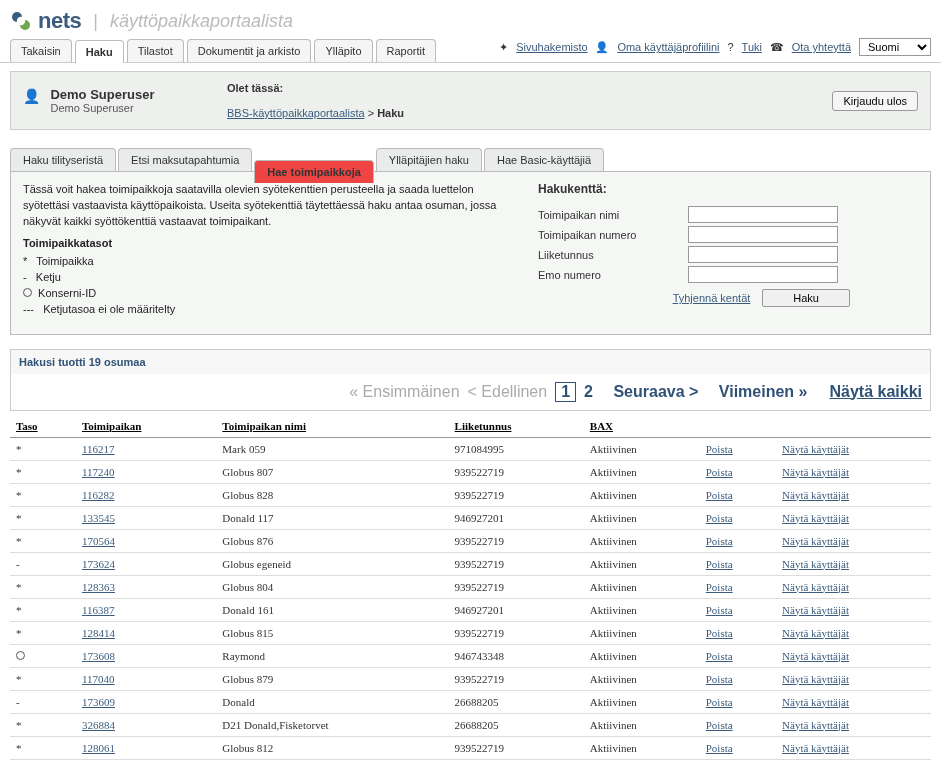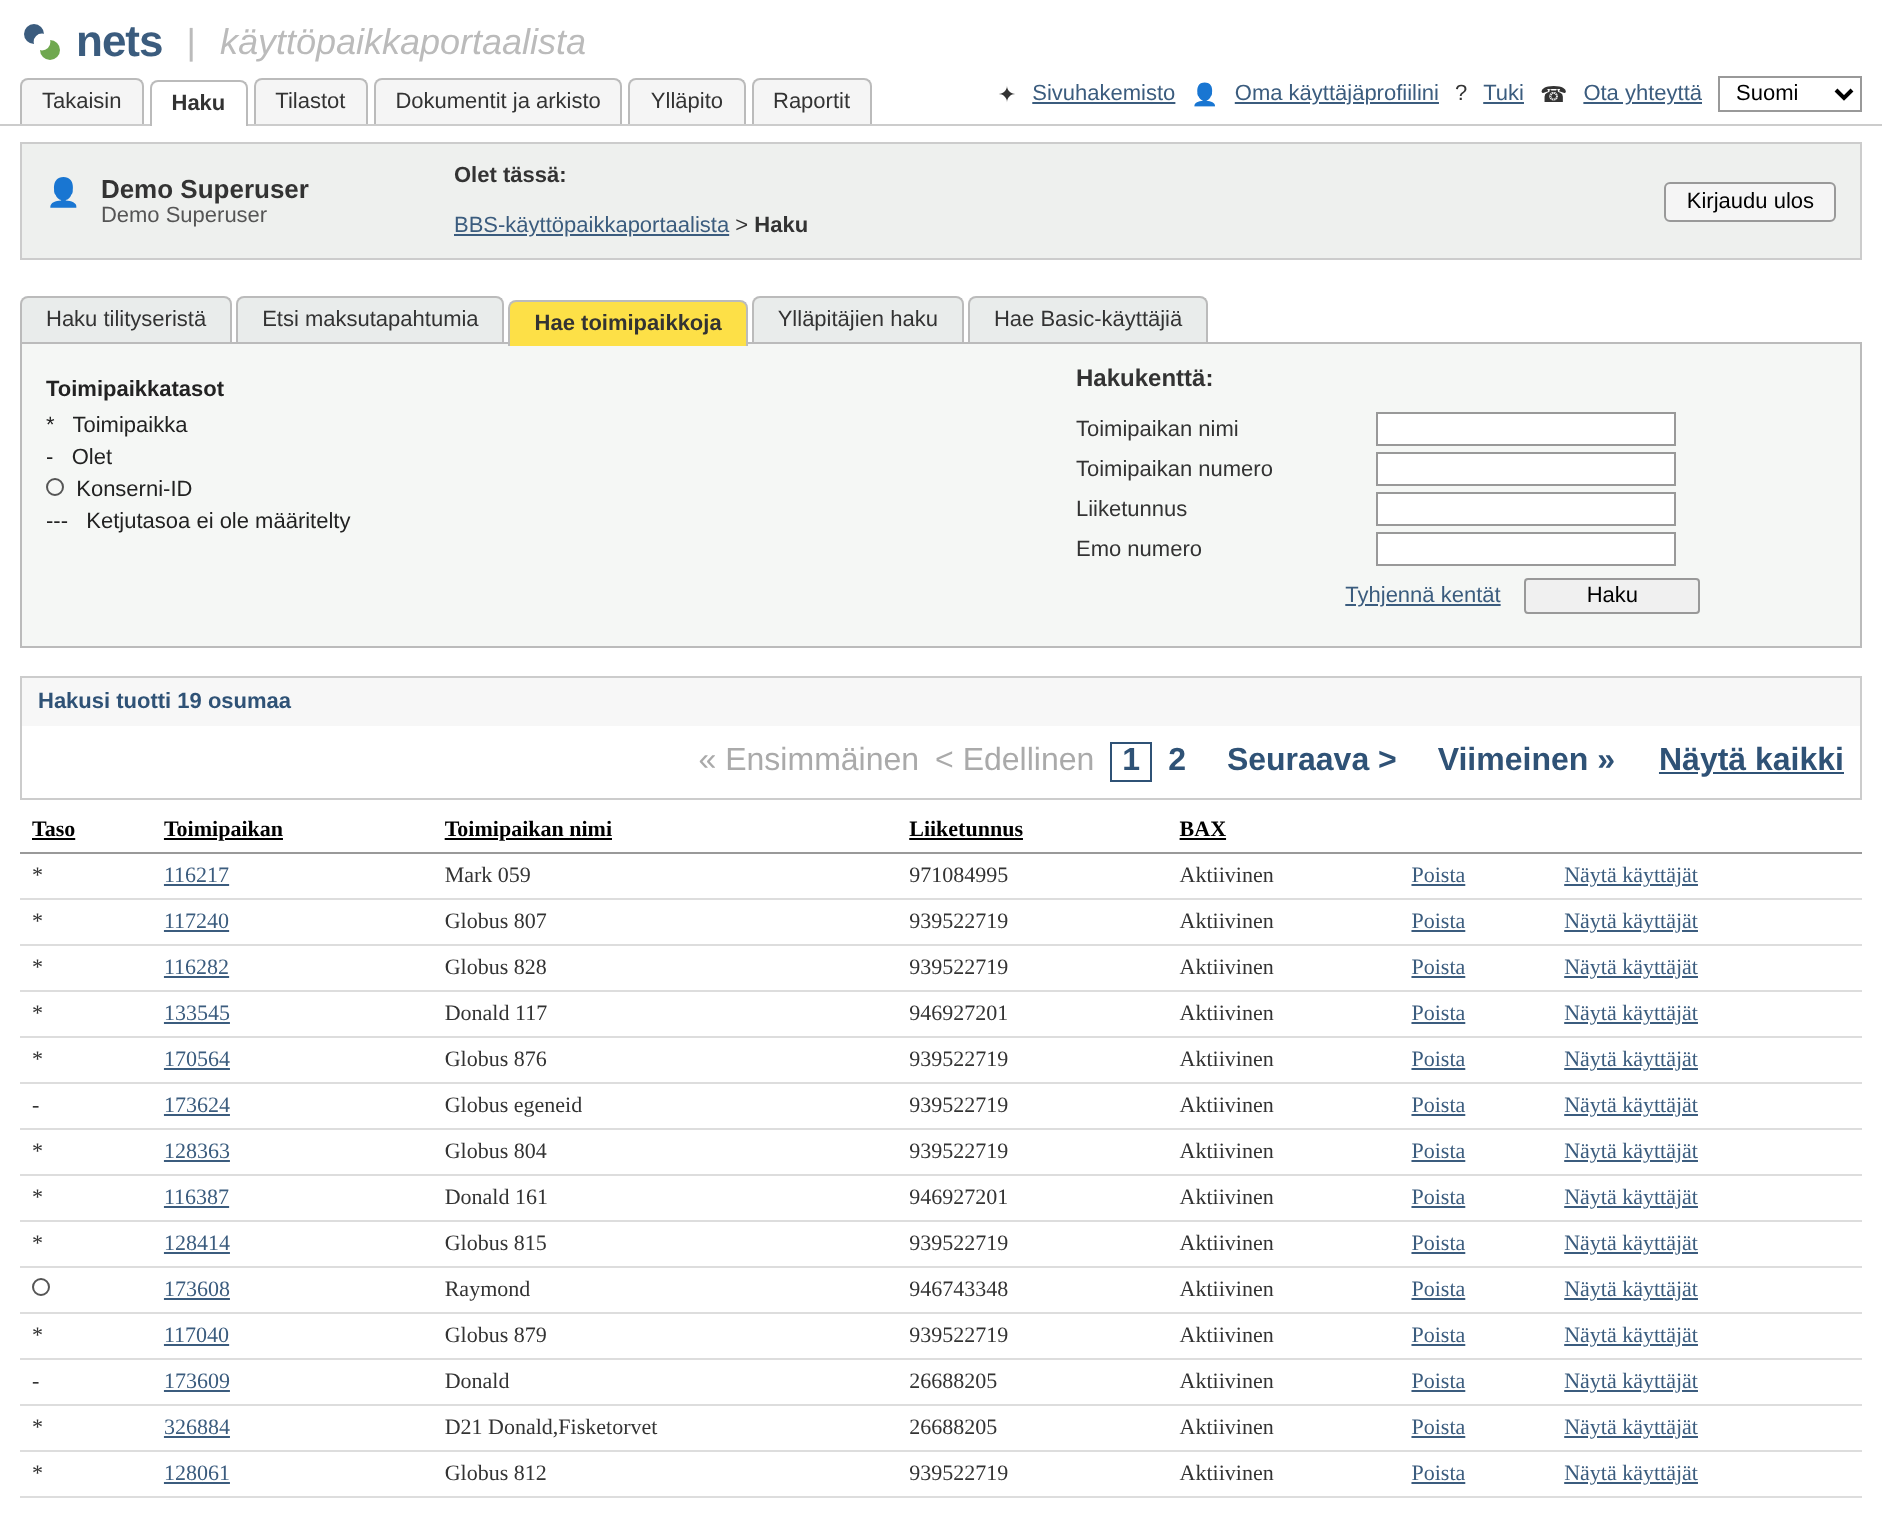--- a/index.html
+++ b/index.html
@@ -28,21 +28,21 @@
 .userbar .ub-names .n2 { font-size:11px; color:#555; }
 .userbar .ub-mid { flex:1; }
 .userbar .ub-mid .lbl { font-weight:bold; font-size:11px; }
 .userbar .ub-mid .bc a { color:#3B5C7E; }
 .userbar .ub-mid .bc { font-size:11px;margin-top:13px; }
 .userbar .ub-right button { border:1px solid #999; background:#f5f5f5; padding:3px 10px; font-size:11px; border-radius:3px; cursor:pointer; }
 
 .subtabs-wrap { margin:18px 10px 0; }
 .subtabs { display:flex; gap:0; border-bottom:1px solid #bbb; }
 .subtab { border:1px solid #bbb; border-bottom:none; background:#e9eceb; padding:5px 12px; border-radius:4px 4px 0 0; font-size:11px; color:#333; margin-right:2px; cursor:pointer; }
-.subtab.active { background:#fde047; font-weight:bold; position:relative; top:2px; }
+.subtab.active { background:#ef4444; font-weight:bold; position:relative; top:12px; }
 .subpanel { border:1px solid #bbb; border-top:none; background:#f5f7f5; padding:10px 12px 16px; display:flex; gap:40px; }
 .subpanel .left { flex:1; font-size:11px; line-height:1.45; color:#222; }
 .subpanel .left .sec-title { font-weight:bold; margin-top:6px; }
 .subpanel .left ul { margin:2px 0 0 0; padding:0; list-style:none; }
 .subpanel .left ul li { padding-left:0; }
 .subpanel .right { width:380px; }
 .subpanel .right .hk-title { font-weight:bold; font-size:12px; margin-bottom:10px; }
 .form-row { display:flex; align-items:center; margin-bottom:3px; }
 .form-row label { width:150px; font-size:11px; }
 .form-row input[type=text] { width:150px; border:1px solid #999; font-size:11px; padding:1px 3px; height:17px; }
@@ -132,24 +132,25 @@
 <div class="subtabs-wrap">
   <div class="subtabs" id="sub-tabs">
       <div class="subtab">Haku tilityseristä</div>
       <div class="subtab">Etsi maksutapahtumia</div>
       <div class="subtab active">Hae toimipaikkoja</div>
       <div class="subtab">Ylläpitäjien haku</div>
       <div class="subtab">Hae Basic-käyttäjiä</div>
     </div>
   <div class="subpanel">
     <div class="left">
+      <div>Tässä voit hakea toimipaikkoja saatavilla olevien syötekenttien perusteella ja saada luettelon syötettäsi vastaavista käyttöpaikoista. Useita syötekenttiä täytettäessä haku antaa osuman, jossa näkyvät kaikki syöttökenttiä vastaavat toimipaikant.</div>
       <div class="sec-title">Toimipaikkatasot</div>
       <ul id="levels-list">
           <li style="white-space: pre;">*   Toimipaikka</li>
-          <li style="white-space: pre;">-   Olet</li>
+          <li style="white-space: pre;">-   Ketju</li>
           <li><span class="circle-icon"></span>&nbsp;&nbsp;Konserni-ID</li>
           <li style="white-space: pre;">---   Ketjutasoa ei ole määritelty</li>
         </ul>
     </div>
     <div class="right">
       <div class="hk-title">Hakukenttä:</div>
       <div id="form-fields">
           <div class="form-row">
             <label>Toimipaikan nimi</label>
             <input type="text" style="">

